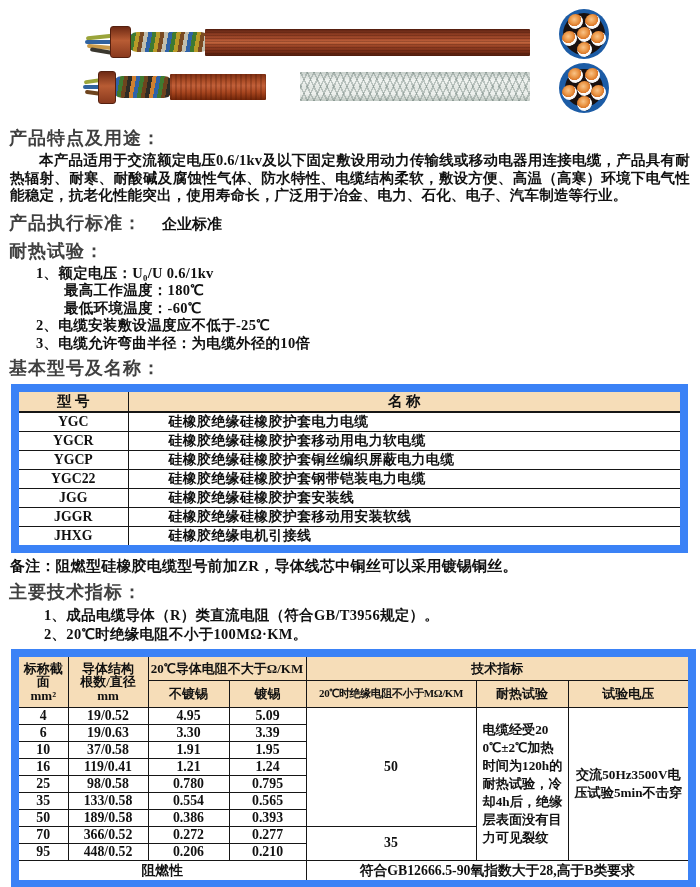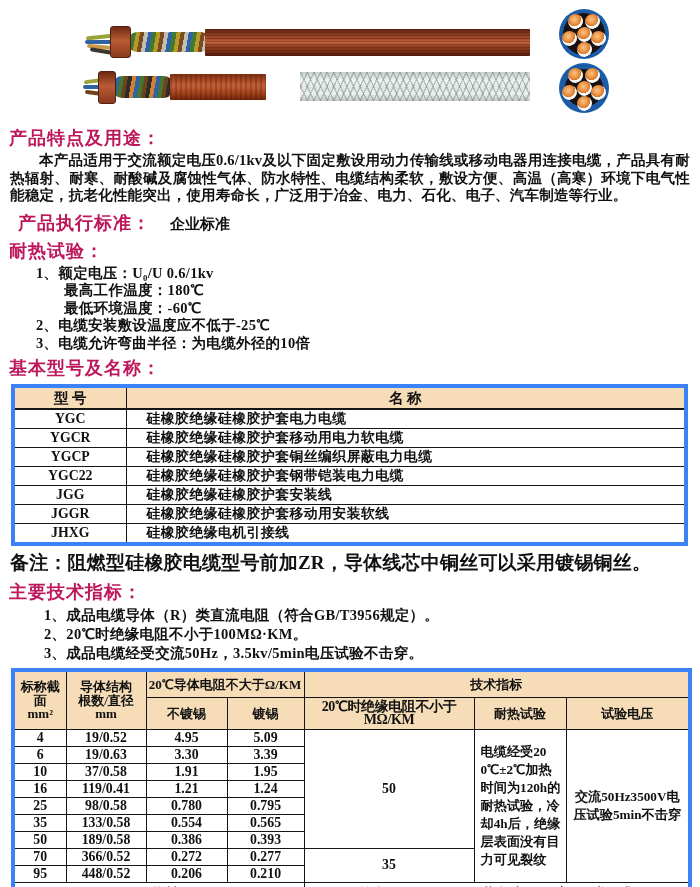--- a/index.html
+++ b/index.html
@@ -52,48 +52,48 @@
   .xsec .core { position:absolute; border-radius:50%; background:#191110; }
   .xsec1 { left:559px; top:9px; }
   .xsec1 .core { inset:4px; }
   .xsec2 { left:559px; top:63px; }
   .xsec2 .core { inset:6px; }
   .cond { position:absolute; width:15px; height:15px; border-radius:50%;
     background: radial-gradient(circle at 42% 36%, #f9c488 0%, #ea9443 34%, #d9772a 50%, #ffffff 54%, #f2f2f2 72%, #1f1914 76%); }
 
   
   .h1 { font-family:"Liberation Sans", sans-serif; font-weight:700; font-size:18px;
-        letter-spacing:1px; margin:4px 0 2px 9px; color:#be185d; }
-  .inline { display:inline; margin:9px; }
+        letter-spacing:1px; margin:4px 0 2px 9px; color:#404040; }
+  .inline { display:inline; margin:0; }
   .para { font-size:14.5px; font-weight:600; line-height:17.5px; margin:1px 10px 0 10px;
           text-indent:2em; text-align:justify; letter-spacing:.2px; }
   .std-line { margin:6px 0 2px 9px; }
-  .std-val { font-size:15px; font-weight:600; margin-left:6px; }
+  .std-val { font-size:15px; font-weight:600; margin-left:16px; }
   .u-item, .t-item { font-size:14.5px; font-weight:600; line-height:17.6px; letter-spacing:.3px; }
   .indent1 { margin-left:36px; }
   .indent2 { margin-left:64px; }
   .t-item { line-height:19px; margin-left:44px; }
-  .note { font-size:19px; font-weight:700; margin:4px 6px 0 10px; letter-spacing:.2px; }
+  .note { font-size:15px; font-weight:700; margin:4px 6px 0 10px; letter-spacing:.2px; }
 
   
   table { border-collapse:collapse; margin:4px 0 0 11px; width:677px; table-layout:fixed; }
   th, td { border:1px solid #161616; font-weight:600; }
-  table { border:4px solid #3b82f6; }
+  table { border:8px solid #3b82f6; }
   thead th { background:#f6ddb8; font-family:"Liberation Serif", serif; }
 
   .t1 thead th { font-size:14.5px; font-weight:700; height:23px; border-bottom:2px solid #161616; }
   .t1 td { height:18px; font-size:13.8px; }
   .t1 .col-model { width:113px; }
   .t1 td.model { text-align:center; font-weight:700; }
-  .t1 td.name { padding-left:20px; letter-spacing:.5px;border-radius:6px; }
+  .t1 td.name { padding-left:40px; letter-spacing:.5px;border-radius:6px; }
 
   .t2 { margin-top:5px; }
   .t2 thead th { font-size:13px; font-weight:700; line-height:13.5px; padding:2px 0; }
   .t2 thead tr { height:27px;margin-top:46px; }
-  .t2 .hsmall { font-size:14px; letter-spacing:-.4px; }
+  .t2 .hsmall { font-size:11px; letter-spacing:-.4px; }
   .t2 tbody td { height:17px; text-align:center; font-size:13.8px; }
   .t2 td.heat { text-align:left; padding:2px 4px 2px 6px; font-size:13.2px; line-height:18px;
                 word-break:break-all; font-weight:700; }
   .t2 td.volt { font-size:13.2px; font-weight:700; padding:0 3px; }
   .t2 tr.flame td { height:24px; font-weight:700; font-size:13.8px; }
 </style>
 </head>
 <body>
 
 <div class="banner">
@@ -195,21 +195,20 @@
         <td class="name">硅橡胶绝缘电机引接线</td>
       </tr>
   </tbody>
 </table>
 <div class="note">备注：阻燃型硅橡胶电缆型号前加ZR，导体线芯中铜丝可以采用镀锡铜丝。</div>
 
 <div class="h1">主要技术指标：</div>
 <div>
   <div class="t-item">1、成品电缆导体（R）类直流电阻（符合GB/T3956规定）。</div>
   <div class="t-item">2、20℃时绝缘电阻不小于100MΩ·KM。</div>
-  <div class="t-item">3、成品电缆经受交流50Hz，3.5kv/5min电压试验不击穿。</div>
 </div>
 
 <table class="t2">
   <colgroup>
     <col style="width:53px">
       <col style="width:80px">
       <col style="width:81px">
       <col style="width:77px">
     <col style="width:170px">
       <col style="width:92px">

